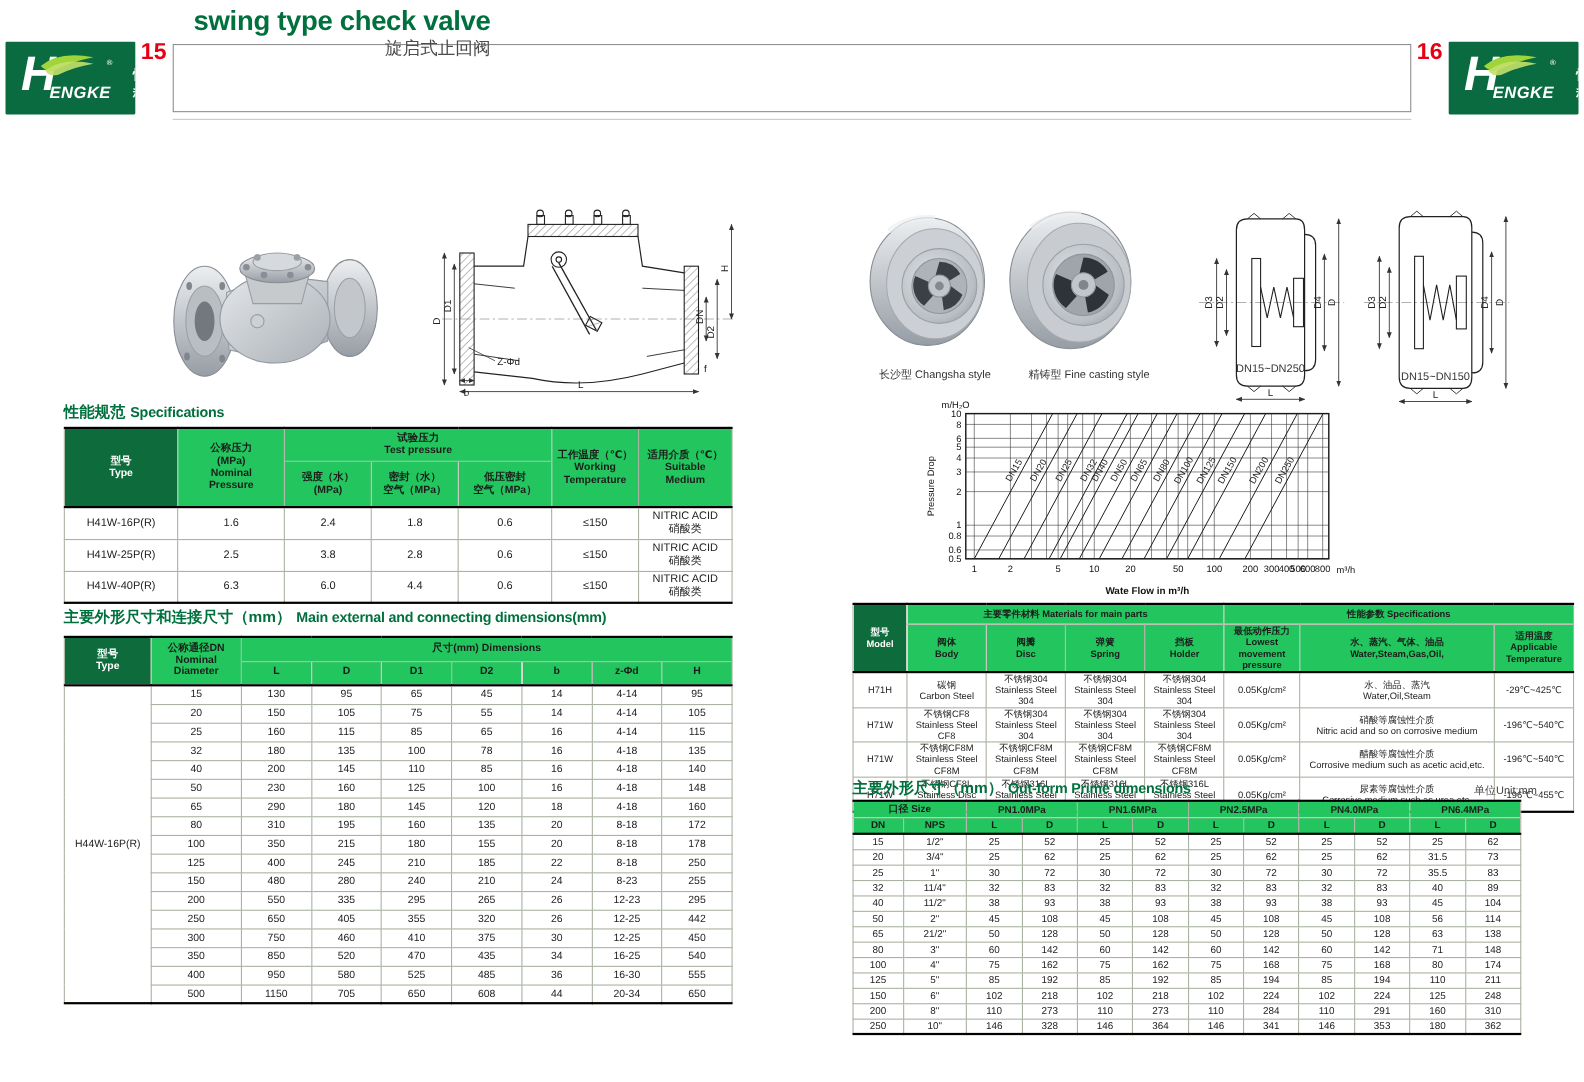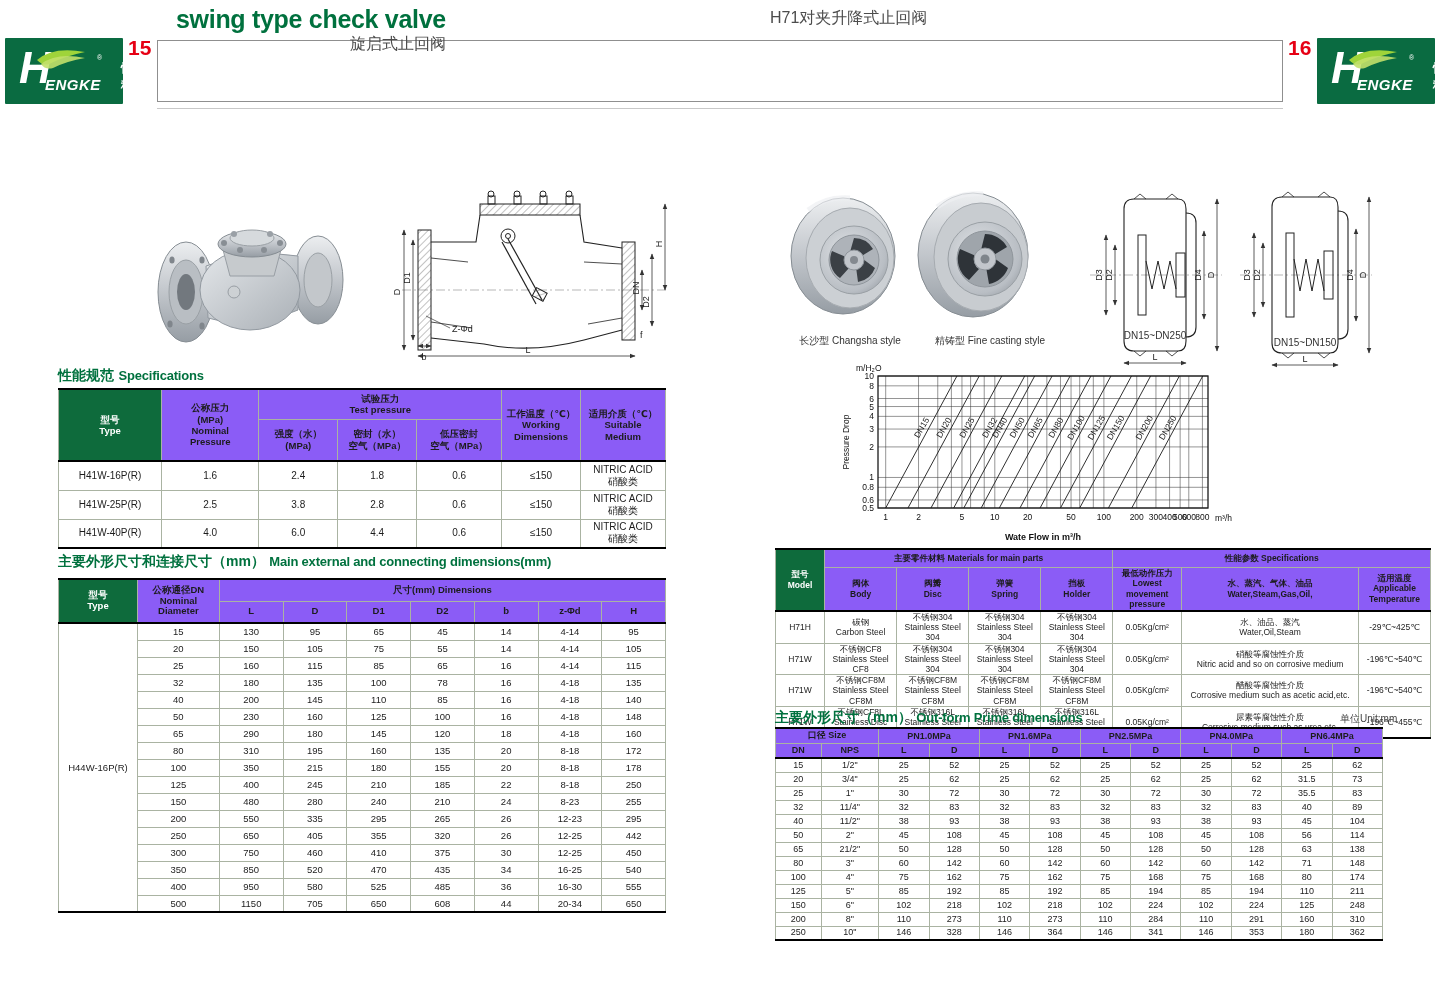--- a/index.html
+++ b/index.html
@@ -26,21 +26,21 @@
   .unit{color:#444;font-size:10px;}
   
   .dtable table{border-collapse:collapse;table-layout:fixed;width:100%;
     border-top:2px solid #000;border-bottom:2px solid #000;}
   .dtable thead{border-bottom:2px solid #000;}
   .dtable th,.dtable td{border:1px solid #aab3a2;text-align:center;vertical-align:middle;
     padding:0 1px;color:#1c1c1c;overflow:hidden;}
   .dtable th{font-weight:bold;}
   .pre{white-space:pre-line;}
   .dkgreen{background:#0e6b3c;color:#fff !important;}
-  .lt{background:#8b5cf6;}
+  .lt{background:#22c55e;}
   #spec-table{left:58px;top:388px;width:608px;font-size:10px;}
   #spec-table thead tr:first-child{height:30px;}
   #spec-table thead tr:last-child{height:42px;}
   #spec-table tbody tr{height:29px;}
   #spec-table th{font-size:9.5px;line-height:1.2;}
   #dims-table{left:58px;top:578px;width:608px;font-size:9.5px;}
   #dims-table thead tr{height:22px;}
   #dims-table tbody tr{height:17px;}
   #dims-table th{font-size:9.5px;line-height:1.15;}
   #mat-table{left:775px;top:548px;width:656px;font-size:8.5px;}
@@ -104,21 +104,20 @@
 <div class="abs pageno" style="left:128px;top:36px">15</div>
 
 <div class="abs title-box"></div>
 <div class="abs title-underline"></div>
 
 <div class="tblock" style="left:176px">
   <div class="tmain">swing type check valve</div>
   <div class="tsub">旋启式止回阀</div>
 </div>
 <div class="tblock" style="left:770px">
-  <div class="tsub">H71对夹升降式止回阀</div>
 </div>
 
 <div class="abs pageno" style="left:1288px;top:36px">16</div>
 <div class="abs logo-box" style="left:1317px;top:38px">
   <div class="logo-inner">
     <div class="logo-h">H</div>
     <svg class="logo-leaf" width="52" height="26" viewBox="0 0 52 26">
       <path d="M2,16 Q18,2 50,8 Q30,12 14,20 Q8,22 2,16 Z" fill="#9fd43a"></path>
       <path d="M6,20 Q22,8 50,14 Q32,17 18,24 Q10,26 6,20 Z" fill="#c2e06a" opacity="0.9"></path>
     </svg>
@@ -219,21 +218,21 @@
         <th rowspan="2" class="dkgreen pre">型号
 Type</th>
         <th rowspan="2" class="lt pre">公称压力
 (MPa)
 Nominal
 Pressure</th>
         <th colspan="3" class="lt pre">试验压力
 Test pressure</th>
         <th rowspan="2" class="lt pre">工作温度（℃）
 Working
-Dimensions</th>
+Temperature</th>
         <th rowspan="2" class="lt pre">适用介质（℃）
 Suitable
 Medium</th>
       </tr>
       <tr>
         <th class="lt pre">强度（水）
 (MPa)</th>
         <th class="lt pre">密封（水）
 空气（MPa）</th>
         <th class="lt pre">低压密封
@@ -256,21 +255,21 @@
           <td class="pre">2.5</td>
           <td class="pre">3.8</td>
           <td class="pre">2.8</td>
           <td class="pre">0.6</td>
           <td class="pre">≤150</td>
           <td class="pre">NITRIC ACID
 硝酸类</td>
         </tr>
         <tr>
           <td class="pre">H41W-40P(R)</td>
-          <td class="pre">4.0</td>
+          <td class="pre">6.3</td>
           <td class="pre">6.0</td>
           <td class="pre">4.4</td>
           <td class="pre">0.6</td>
           <td class="pre">≤150</td>
           <td class="pre">NITRIC ACID
 硝酸类</td>
         </tr>
       </tbody>
   </table>
 </div>

